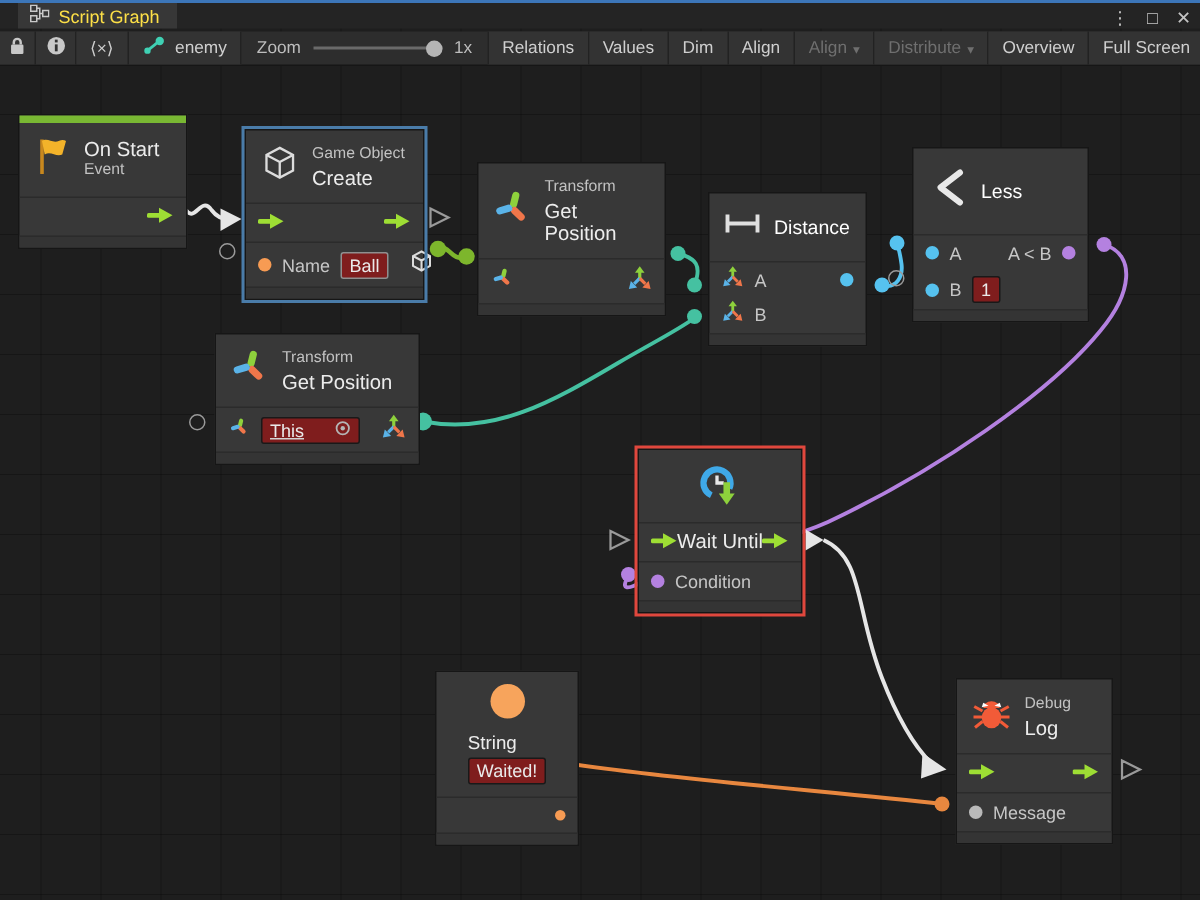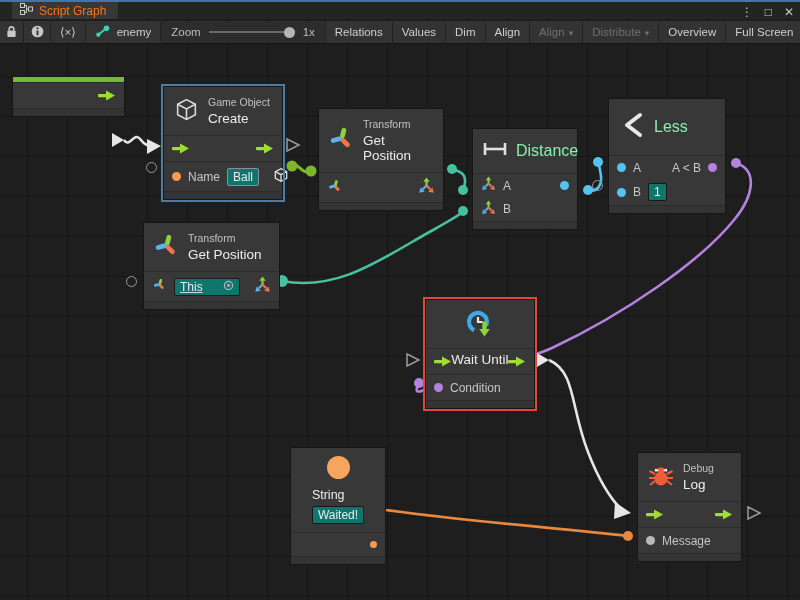--- a/index.html
+++ b/index.html
@@ -9,21 +9,21 @@
   
   .canvas { position:absolute; inset:0; background-color:#1e1e1e;
     background-image: linear-gradient(rgba(0,0,0,.28) 1px, transparent 1px),
                       linear-gradient(90deg, rgba(0,0,0,.28) 1px, transparent 1px);
     background-size:40px 40px; background-position:-13px -4px; }
 
   
   .titlebar { position:absolute; top:0; left:0; right:0; height:19px; background:#242424;
     border-top:2px solid #3c76b9; z-index:10; display:flex; align-items:stretch; }
   .tab { display:flex; align-items:center; gap:6px; background:#373737; padding:0 12px 0 8px; margin-left:12px;
-    font-size:12px; color:#f97316; }
+    font-size:12px; color:#fde047; }
   .wincontrols { position:absolute; right:6px; top:1px; display:flex; gap:12px; align-items:center;
     height:17px; color:#c4c4c4; font-size:12px; }
   .wincontrols span { cursor:default; }
 
   
   .toolbar { position:absolute; top:21px; left:0; right:0; height:23px; background:#2d2d2d;
     border-bottom:1px solid #161616; z-index:10; display:flex; align-items:stretch; font-size:11.5px; }
   .tbtn { display:flex; align-items:center; justify-content:center; gap:4px; padding:0 9px;
     background:#333333; border-right:1px solid #222; color:#cfcfcf; white-space:nowrap; }
   .tbtn.disabled { color:#6f6f6f; }
@@ -34,30 +34,30 @@
   .caret { font-size:9px; position:relative; top:1px; }
 
   
   .node { position:absolute; background:#383838; border:1px solid #161616; z-index:3; }
   .node.selected { outline:2px solid #4a7ca9; }
   .node.redline { outline:2px solid #e0473d; }
   .startbar { height:5px; background:#79b833; }
   .nhead { display:flex; align-items:center; gap:9px; padding:9px 10px; }
   .t-small { font-size:10.5px; color:#c2c2c2; margin-bottom:3px; }
   .t-big { font-size:13.5px; color:#ececec; }
-  .t-solo { font-size:16px; color:#86efac; }
+  .t-solo { font-size:13px; color:#ffffff; }
   .row { border-top:1px solid #2b2b2b; display:flex; align-items:center; gap:7px; padding:0 8px; height:26px; }
   .row .spacer { flex:1; }
   .footer { border-top:1px solid #2b2b2b; height:8px; background:#343434; }
   .dot { width:9px; height:9px; border-radius:50%; flex:none; }
   .dot.orange { background:#f79b53; } .dot.blue { background:#56c2ef; }
   .dot.purple { background:#b481e0; } .dot.gray  { background:#b9b9b9; }
   .dot.small { width:7px; height:7px; }
   .plabel { font-size:12px; color:#c6c6c6; }
-  .field { background:#0f766e; border:1px solid #191919; color:#eaeaea; font-size:12px;
+  .field { background:#7f1d1d; border:1px solid #191919; color:#eaeaea; font-size:12px;
     padding:1px 5px; border-radius:2px; display:inline-flex; align-items:center; gap:5px; }
   .field.focus { border-color:#8f8f8f; }
   .bigcircle { width:23px; height:23px; border-radius:50%; background:#f7a45c; flex:none; }
 
   
   .ind-circle { position:absolute; width:11px; height:11px; border:1.5px solid #9a9a9a; border-radius:50%; z-index:2; }
   svg.overlay { position:absolute; inset:0; z-index:2; pointer-events:none; }
   .w { fill:none; }
 </style>
 </head>
@@ -119,20 +119,32 @@
   <polygon points="407,354 419,360 407,366" fill="none" stroke="#9a9a9a" stroke-width="1.5"></polygon>
   <polygon points="748,507 760,513 748,519" fill="none" stroke="#9a9a9a" stroke-width="1.5"></polygon>
 </svg>
 
 <div class="ind-circle" style="left:146px; top:162px;"></div>
 <div class="ind-circle" style="left:126px; top:276px;"></div>
 <div class="ind-circle" style="left:592px; top:180px;"></div>
 
 <div class="node" style="left:12px; top:76px; width:113px;">
   <div class="startbar"></div>
+  <div class="nhead">
+    <span>
+      <svg width="24" height="26" viewBox="0 0 24 26">
+          <path d="M5 2 v23" stroke="#c8881e" stroke-width="2.4"></path>
+      <path d="M5 3 C9 0.5 12 5 16.5 2.8 C18.5 2 20 2.4 21 3 L18.5 12 C14.5 14 11 9.5 6.8 12 Z" fill="#f3b32a"></path>
+        </svg>
+    </span>
+    <div>
+      <div class="t-big">On Start</div>
+      <div class="t-small">Event</div>
+    </div>
+  </div>
   <div class="row" style="justify-content:flex-end;">
     <span>
       <svg width="18" height="11" viewBox="0 0 18 11">
           <rect x="0" y="4" width="9" height="3.2" rx="1" fill="#9ede34"></rect>
           <polygon points="8,0.5 17,5.5 8,10.5" fill="#9ede34"></polygon>
         </svg>
     </span>
   </div>
   <div class="footer"></div>
 </div>

